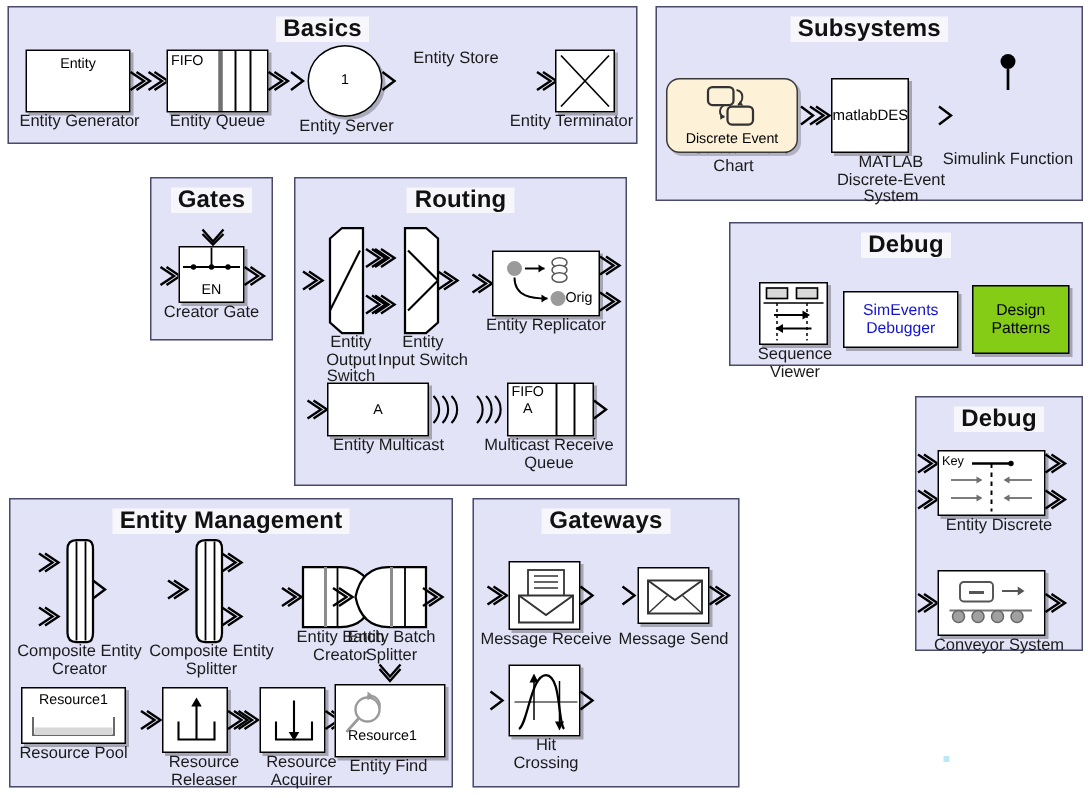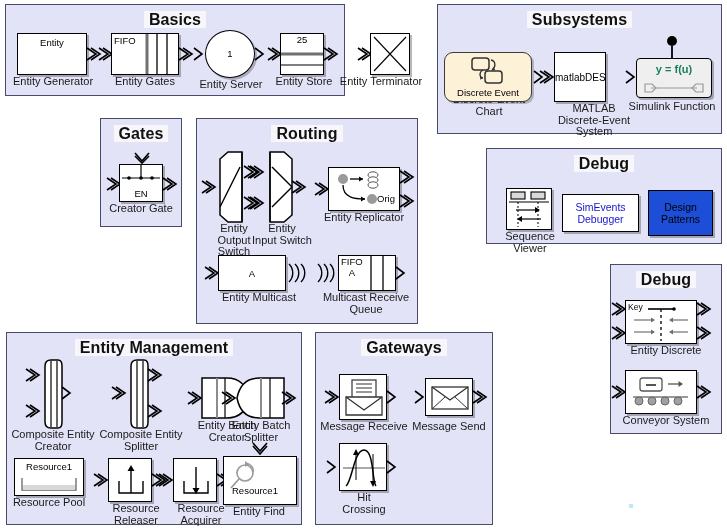--- a/index.html
+++ b/index.html
@@ -48,21 +48,21 @@
   svg{display:block;overflow:visible;}
 
   .txt{
     position:absolute;font-size:9.5px;color:#000;
     white-space:nowrap;
   }
   .txtc{left:0;right:0;text-align:center;}
 
   
   .bluebox{
-    background:#1d4ed8;border:1.4px solid #000;
+    background:#84cc16;border:1.4px solid #000;
     box-shadow:2px 2px 0 rgba(0,0,0,0.28);
     display:flex;align-items:center;justify-content:center;
     font-size:10.5px;color:#000;line-height:12px;text-align:center;
     box-sizing:border-box;
   }
   .whitebox-blue-text{
     background:#fff;border:1.4px solid #000;
     box-shadow:2px 2px 0 rgba(0,0,0,0.28);
     display:flex;align-items:center;justify-content:center;
     font-size:10.5px;color:#1414cf;line-height:12px;text-align:center;
@@ -76,21 +76,21 @@
     background:#efefef;border:1.4px solid #000;border-radius:4px;
     box-shadow:2px 2px 0 rgba(0,0,0,0.28);box-sizing:border-box;
   }
   .cyan-dot{position:absolute;width:4px;height:4px;background:#bde9f7;}
 </style>
 </head>
 <body>
 
 <div class="canvas">
 
-  <div class="panel" style="left:5px;top:4px;width:340px;height:92px;">
+  <div class="panel" style="left:5px;top:4px;width:420px;height:92px;">
     <div class="panel-title">
       <span>Basics</span>
     </div>
   </div>
 
   <div class="item" style="left:5px;top:33px;width:96px;">
     <div class="glyph" style="width:96px;height:42px;">
       <div class="sblock" style="position:absolute;left:12px;top:0;width:70px;height:42px;">
         <div class="txt txtc" style="top:3px;">Entity</div>
       </div>
@@ -114,56 +114,39 @@
           <line x1="35" y1="0" x2="35" y2="40" stroke="#707070" stroke-width="3"></line>
           <line x1="45" y1="0" x2="45" y2="40" stroke="#000" stroke-width="1.3"></line>
           <line x1="55" y1="0" x2="55" y2="40" stroke="#000" stroke-width="1.3"></line>
         </svg>
       </div>
       <svg class="port" style="left:84px;top:14px;" width="13" height="14" viewBox="0 0 13 14">
         <path d="M0,1 L9,7 L0,13" fill="none" stroke="#000" stroke-width="1.6"></path>
         <path d="M4,1 L13,7 L4,13" fill="none" stroke="#000" stroke-width="1.6"></path>
       </svg>
     </div>
-    <div class="lbl">Entity Gates</div>
+    <div class="lbl">Entity Queue</div>
   </div>
 
   <div class="item" style="left:192px;top:30px;width:78px;">
     <div class="glyph" style="width:78px;height:48px;">
       <svg class="port" style="left:2px;top:17px;" width="11" height="14" viewBox="0 0 11 14">
         <path d="M0,1 L8,7 L0,13" fill="none" stroke="#000" stroke-width="1.6"></path>
       </svg>
       <div style="position:absolute;left:13px;top:0;width:50px;height:48px;border:1.6px solid #000;border-radius:50%;background:#fff;box-shadow:2px 2px 0 rgba(0,0,0,0.25);box-sizing:border-box;">
         <div class="txt txtc" style="top:17px;">1</div>
       </div>
       <svg class="port" style="left:63px;top:17px;" width="11" height="14" viewBox="0 0 11 14">
         <path d="M0,1 L8,7 L0,13" fill="none" stroke="#000" stroke-width="1.6"></path>
       </svg>
     </div>
     <div class="lbl">Entity Server</div>
   </div>
 
   <div class="item" style="left:268px;top:33px;width:72px;">
-    <div class="glyph" style="width:72px;height:42px;">
-      <svg class="port" style="left:0px;top:14px;" width="13" height="14" viewBox="0 0 13 14">
-        <path d="M0,1 L9,7 L0,13" fill="none" stroke="#000" stroke-width="1.6"></path>
-        <path d="M4,1 L13,7 L4,13" fill="none" stroke="#000" stroke-width="1.6"></path>
-      </svg>
-      <div class="sblock" style="position:absolute;left:12px;top:0;width:44px;height:42px;">
-        <div class="txt txtc" style="top:0px;">25</div>
-        <svg style="position:absolute;left:0;top:0;" width="42" height="40" viewBox="0 0 42 40">
-          <line x1="0" y1="20" x2="42" y2="20" stroke="#707070" stroke-width="3"></line>
-          <line x1="0" y1="31" x2="42" y2="31" stroke="#000" stroke-width="1.2"></line>
-        </svg>
-      </div>
-      <svg class="port" style="left:56px;top:14px;" width="13" height="14" viewBox="0 0 13 14">
-        <path d="M0,1 L9,7 L0,13" fill="none" stroke="#000" stroke-width="1.6"></path>
-        <path d="M4,1 L13,7 L4,13" fill="none" stroke="#000" stroke-width="1.6"></path>
-      </svg>
-    </div>
     <div class="lbl">Entity Store</div>
   </div>
 
   <div class="item" style="left:338px;top:33px;width:86px;">
     <div class="glyph" style="width:86px;height:42px;">
       <svg class="port" style="left:20px;top:14px;" width="13" height="14" viewBox="0 0 13 14">
         <path d="M0,1 L9,7 L0,13" fill="none" stroke="#000" stroke-width="1.6"></path>
         <path d="M4,1 L13,7 L4,13" fill="none" stroke="#000" stroke-width="1.6"></path>
       </svg>
       <div class="sblock" style="position:absolute;left:32px;top:0;width:40px;height:42px;">
@@ -218,28 +201,20 @@
     <div class="lbl">MATLAB
 Discrete-Event System</div>
   </div>
 
   <div class="item" style="left:622px;top:36px;width:100px;">
     <div class="glyph" style="width:100px;height:64px;">
       <svg style="position:absolute;left:40px;top:0;" width="20" height="24" viewBox="0 0 20 24">
         <circle cx="10" cy="5" r="5" fill="#000"></circle>
         <line x1="10" y1="10" x2="10" y2="24" stroke="#000" stroke-width="1.8"></line>
       </svg>
-      <div class="grayblk" style="position:absolute;left:14px;top:22px;width:76px;height:40px;">
-        <div class="txt txtc" style="top:4px;font-size:11px;color:#1b7f5a;font-weight:bold;">y = f(u)</div>
-        <svg style="position:absolute;left:6px;top:24px;" width="62" height="10" viewBox="0 0 62 10">
-          <line x1="8" y1="5" x2="54" y2="5" stroke="#9a9a9a" stroke-width="1.2"></line>
-          <path d="M2,1 h7 l4,4 l-4,4 h-7 z" fill="none" stroke="#9a9a9a" stroke-width="1.2"></path>
-          <path d="M60,1 h-7 l-4,4 l4,4 h7 z" fill="none" stroke="#9a9a9a" stroke-width="1.2"></path>
-        </svg>
-      </div>
     </div>
     <div class="lbl">Simulink Function</div>
   </div>
 
   <div class="panel" style="left:100px;top:118px;width:82px;height:109px;">
     <div class="panel-title">
       <span>Gates</span>
     </div>
   </div>
 
@@ -467,21 +442,21 @@
         <path d="M4,1 L13,7 L4,13" fill="none" stroke="#000" stroke-width="1.6"></path>
       </svg>
       <svg class="port" style="left:85px;top:26px;" width="13" height="14" viewBox="0 0 13 14">
         <path d="M0,1 L9,7 L0,13" fill="none" stroke="#000" stroke-width="1.6"></path>
         <path d="M4,1 L13,7 L4,13" fill="none" stroke="#000" stroke-width="1.6"></path>
       </svg>
     </div>
     <div class="lbl">Entity Discrete</div>
   </div>
 
-  <div class="item" style="left:612px;top:370px;width:108px;">
+  <div class="item" style="left:612px;top:380px;width:108px;">
     <div class="glyph" style="width:108px;height:44px;">
       <svg class="port" style="left:0px;top:15px;" width="13" height="14" viewBox="0 0 13 14">
         <path d="M0,1 L9,7 L0,13" fill="none" stroke="#000" stroke-width="1.6"></path>
         <path d="M4,1 L13,7 L4,13" fill="none" stroke="#000" stroke-width="1.6"></path>
       </svg>
       <div class="sblock" style="position:absolute;left:13px;top:0;width:72px;height:44px;">
         <svg style="position:absolute;left:4px;top:6px;" width="62" height="32" viewBox="0 0 62 32">
           <rect x="10" y="1" width="22" height="13" rx="2.5" fill="#fff" stroke="#555" stroke-width="1.3"></rect>
           <line x1="16" y1="8" x2="26" y2="8" stroke="#555" stroke-width="2"></line>
           <line x1="38" y1="7" x2="52" y2="7" stroke="#555" stroke-width="1.3"></line>

